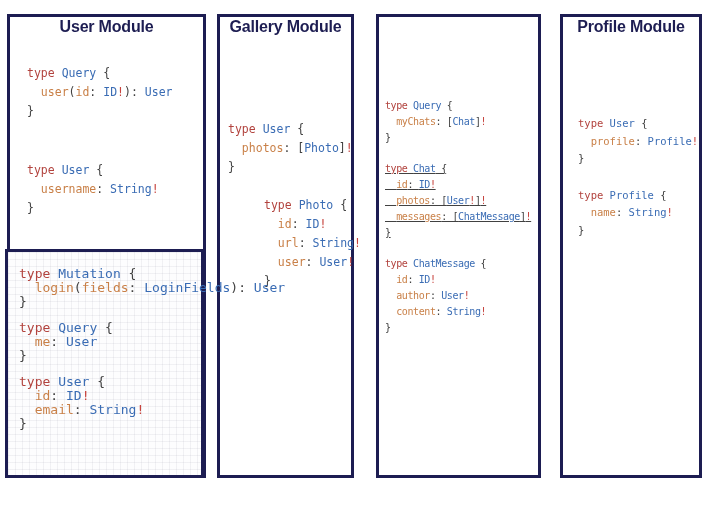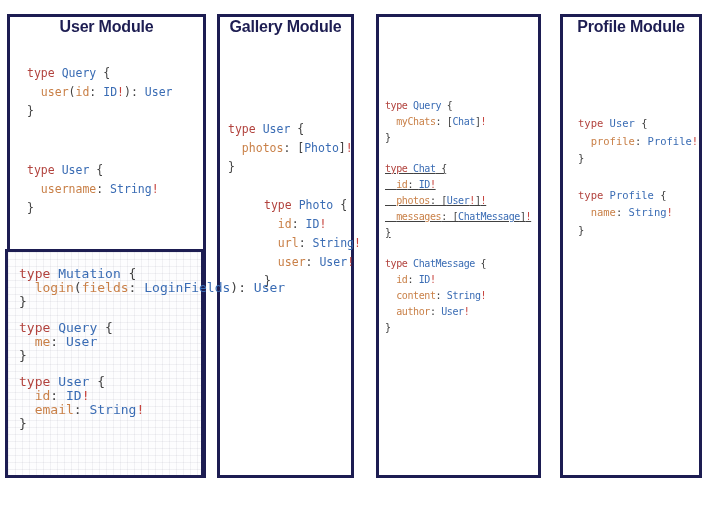--- a/index.html
+++ b/index.html
@@ -114,22 +114,22 @@
         <div class="code-block">
           <div class="code-line"><span class="tk-k">type </span><span class="tk-t">Chat</span><span class="tk-p"> {</span></div>
           <div class="code-line"><span class="tk-p">  </span><span class="tk-f">id</span><span class="tk-p">: </span><span class="tk-t">ID</span><span class="tk-b">!</span></div>
           <div class="code-line"><span class="tk-p">  </span><span class="tk-f">photos</span><span class="tk-p">: [</span><span class="tk-t">User</span><span class="tk-b">!</span><span class="tk-p">]</span><span class="tk-b">!</span></div>
           <div class="code-line"><span class="tk-p">  </span><span class="tk-f">messages</span><span class="tk-p">: [</span><span class="tk-t">ChatMessage</span><span class="tk-p">]</span><span class="tk-b">!</span></div>
           <div class="code-line"><span class="tk-p">}</span></div>
         </div>
         <div class="code-block">
           <div class="code-line"><span class="tk-k">type </span><span class="tk-t">ChatMessage</span><span class="tk-p"> {</span></div>
           <div class="code-line"><span class="tk-p">  </span><span class="tk-f">id</span><span class="tk-p">: </span><span class="tk-t">ID</span><span class="tk-b">!</span></div>
+          <div class="code-line"><span class="tk-p">  </span><span class="tk-f">author</span><span class="tk-p">: </span><span class="tk-t">User</span><span class="tk-b">!</span></div>
           <div class="code-line"><span class="tk-p">  </span><span class="tk-f">content</span><span class="tk-p">: </span><span class="tk-t">String</span><span class="tk-b">!</span></div>
-          <div class="code-line"><span class="tk-p">  </span><span class="tk-f">author</span><span class="tk-p">: </span><span class="tk-t">User</span><span class="tk-b">!</span></div>
           <div class="code-line"><span class="tk-p">}</span></div>
         </div>
       </div>
   </section>
 
   <section class="panel panel-profile">
     <h2 class="panel-title">Profile Module</h2>
     <div class="code">
         <div class="code-block">
           <div class="code-line"><span class="tk-k">type </span><span class="tk-t">User</span><span class="tk-p"> {</span></div>

